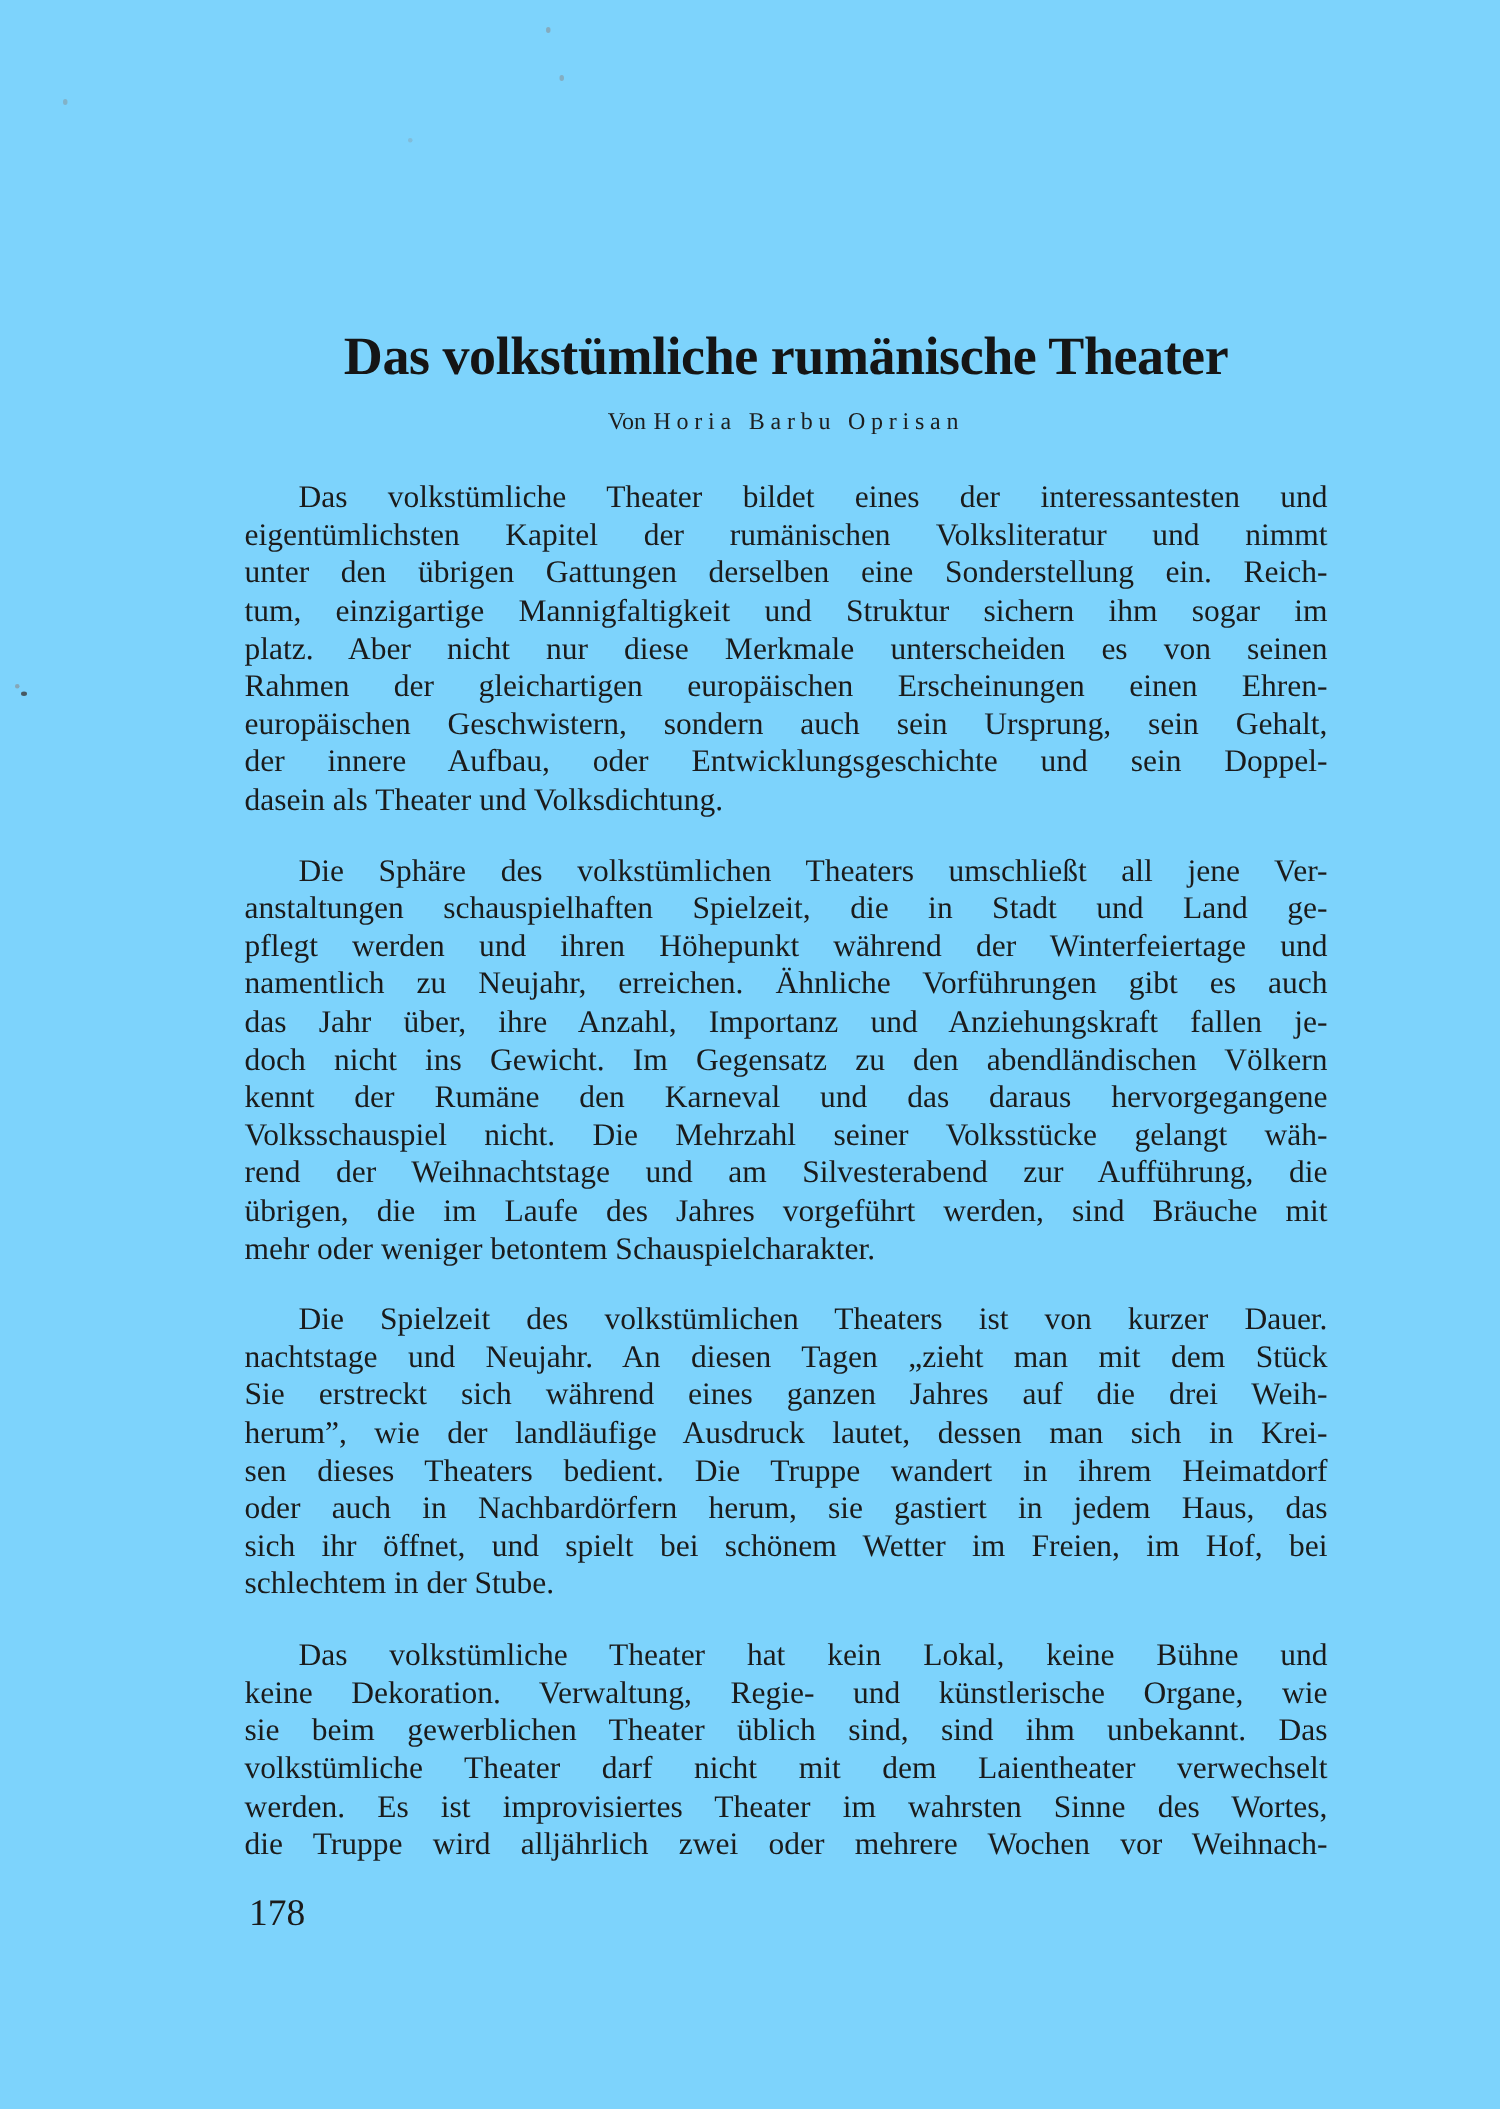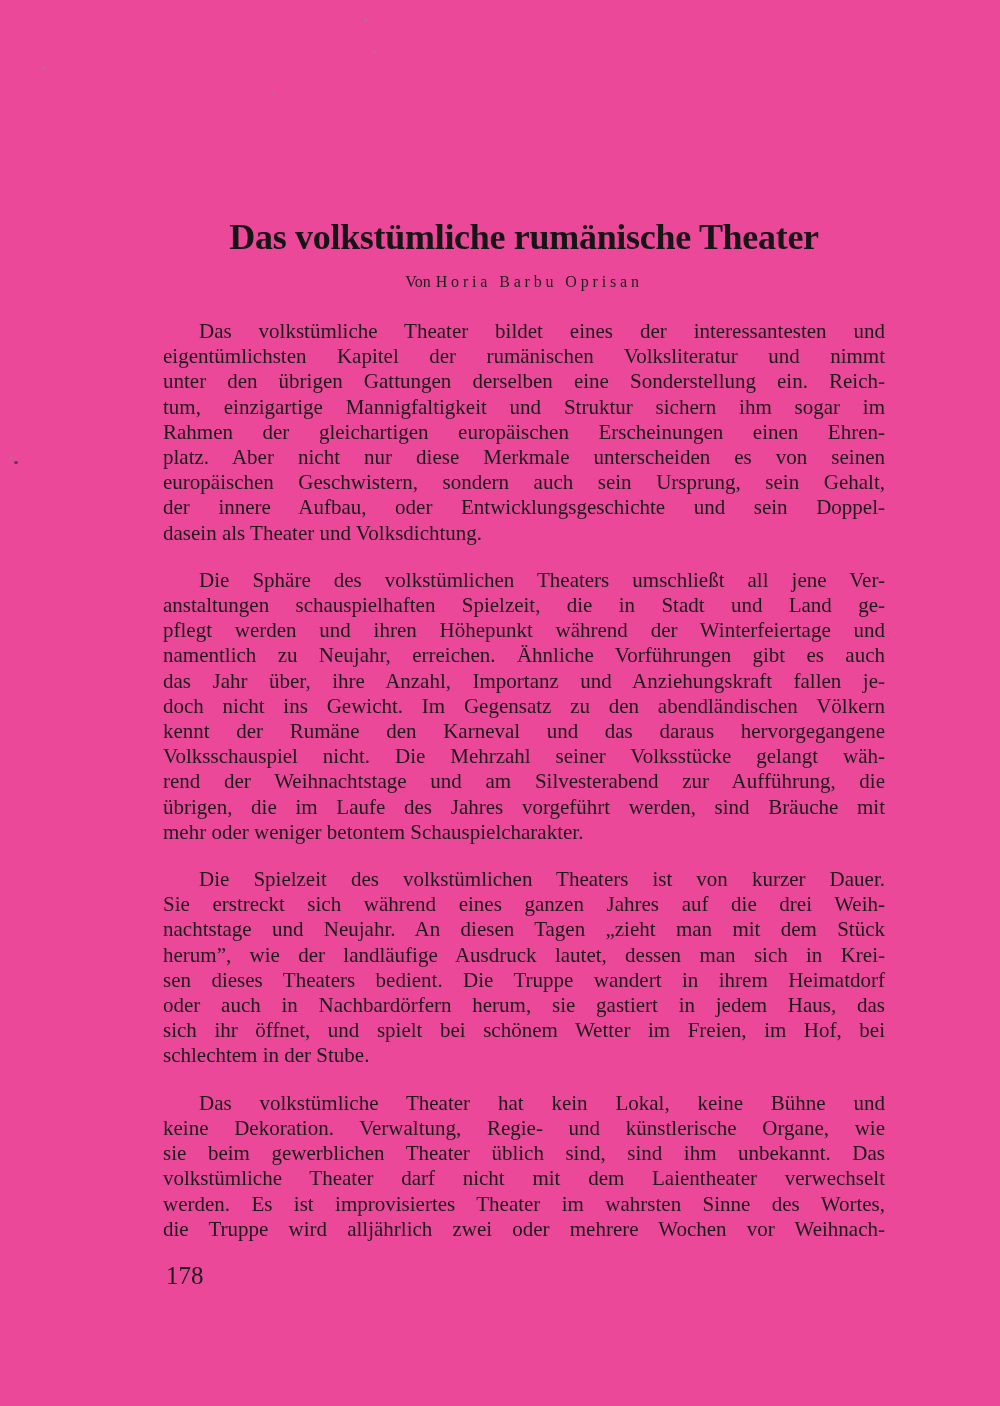--- a/index.html
+++ b/index.html
@@ -1,20 +1,20 @@
 <!DOCTYPE html>
 <html><head>
 <meta charset="utf-8">
 <style>
   html, body { margin: 0; padding: 0; background: #e8e8e8; }
   .page {
     position: relative;
     width: 1000px;
     height: 1406px;
-    background: #ec4899;
+    background: #7dd3fc;
     font-family: "Liberation Serif", serif;
     color: #1b1b1b;
     overflow: hidden;
     margin: 0 auto;
   }
   .title {
     position: absolute;
     left: 163px;
     top: 216px;
     width: 722px;
@@ -86,43 +86,43 @@
   <div class="byline">
     <span>Von</span><span class="byline-name">Horia Barbu Oprisan</span>
   </div>
 
   <div class="body-text">
       <div class="para">
         <div class="line first">Das volkstümliche Theater bildet eines der interessantesten und</div>
         <div class="line">eigentümlichsten Kapitel der rumänischen Volksliteratur und nimmt</div>
         <div class="line">unter den übrigen Gattungen derselben eine Sonderstellung ein. Reich-</div>
         <div class="line">tum, einzigartige Mannigfaltigkeit und Struktur sichern ihm sogar im</div>
+        <div class="line">platz. Aber nicht nur diese Merkmale unterscheiden es von seinen</div>
         <div class="line">Rahmen der gleichartigen europäischen Erscheinungen einen Ehren-</div>
-        <div class="line">platz. Aber nicht nur diese Merkmale unterscheiden es von seinen</div>
         <div class="line">europäischen Geschwistern, sondern auch sein Ursprung, sein Gehalt,</div>
         <div class="line">der innere Aufbau, oder Entwicklungsgeschichte und sein Doppel-</div>
         <div class="line flush">dasein als Theater und Volksdichtung.</div>
       </div>
       <div class="para">
         <div class="line first">Die Sphäre des volkstümlichen Theaters umschließt all jene Ver-</div>
         <div class="line">anstaltungen schauspielhaften Spielzeit, die in Stadt und Land ge-</div>
         <div class="line">pflegt werden und ihren Höhepunkt während der Winterfeiertage und</div>
         <div class="line">namentlich zu Neujahr, erreichen. Ähnliche Vorführungen gibt es auch</div>
         <div class="line">das Jahr über, ihre Anzahl, Importanz und Anziehungskraft fallen je-</div>
         <div class="line">doch nicht ins Gewicht. Im Gegensatz zu den abendländischen Völkern</div>
         <div class="line">kennt der Rumäne den Karneval und das daraus hervorgegangene</div>
         <div class="line">Volksschauspiel nicht. Die Mehrzahl seiner Volksstücke gelangt wäh-</div>
         <div class="line">rend der Weihnachtstage und am Silvesterabend zur Aufführung, die</div>
         <div class="line">übrigen, die im Laufe des Jahres vorgeführt werden, sind Bräuche mit</div>
         <div class="line flush">mehr oder weniger betontem Schauspielcharakter.</div>
       </div>
       <div class="para">
         <div class="line first">Die Spielzeit des volkstümlichen Theaters ist von kurzer Dauer.</div>
+        <div class="line">nachtstage und Neujahr. An diesen Tagen „zieht man mit dem Stück</div>
         <div class="line">Sie erstreckt sich während eines ganzen Jahres auf die drei Weih-</div>
-        <div class="line">nachtstage und Neujahr. An diesen Tagen „zieht man mit dem Stück</div>
         <div class="line">herum”, wie der landläufige Ausdruck lautet, dessen man sich in Krei-</div>
         <div class="line">sen dieses Theaters bedient. Die Truppe wandert in ihrem Heimatdorf</div>
         <div class="line">oder auch in Nachbardörfern herum, sie gastiert in jedem Haus, das</div>
         <div class="line">sich ihr öffnet, und spielt bei schönem Wetter im Freien, im Hof, bei</div>
         <div class="line flush">schlechtem in der Stube.</div>
       </div>
       <div class="para">
         <div class="line first">Das volkstümliche Theater hat kein Lokal, keine Bühne und</div>
         <div class="line">keine Dekoration. Verwaltung, Regie- und künstlerische Organe, wie</div>
         <div class="line">sie beim gewerblichen Theater üblich sind, sind ihm unbekannt. Das</div>

